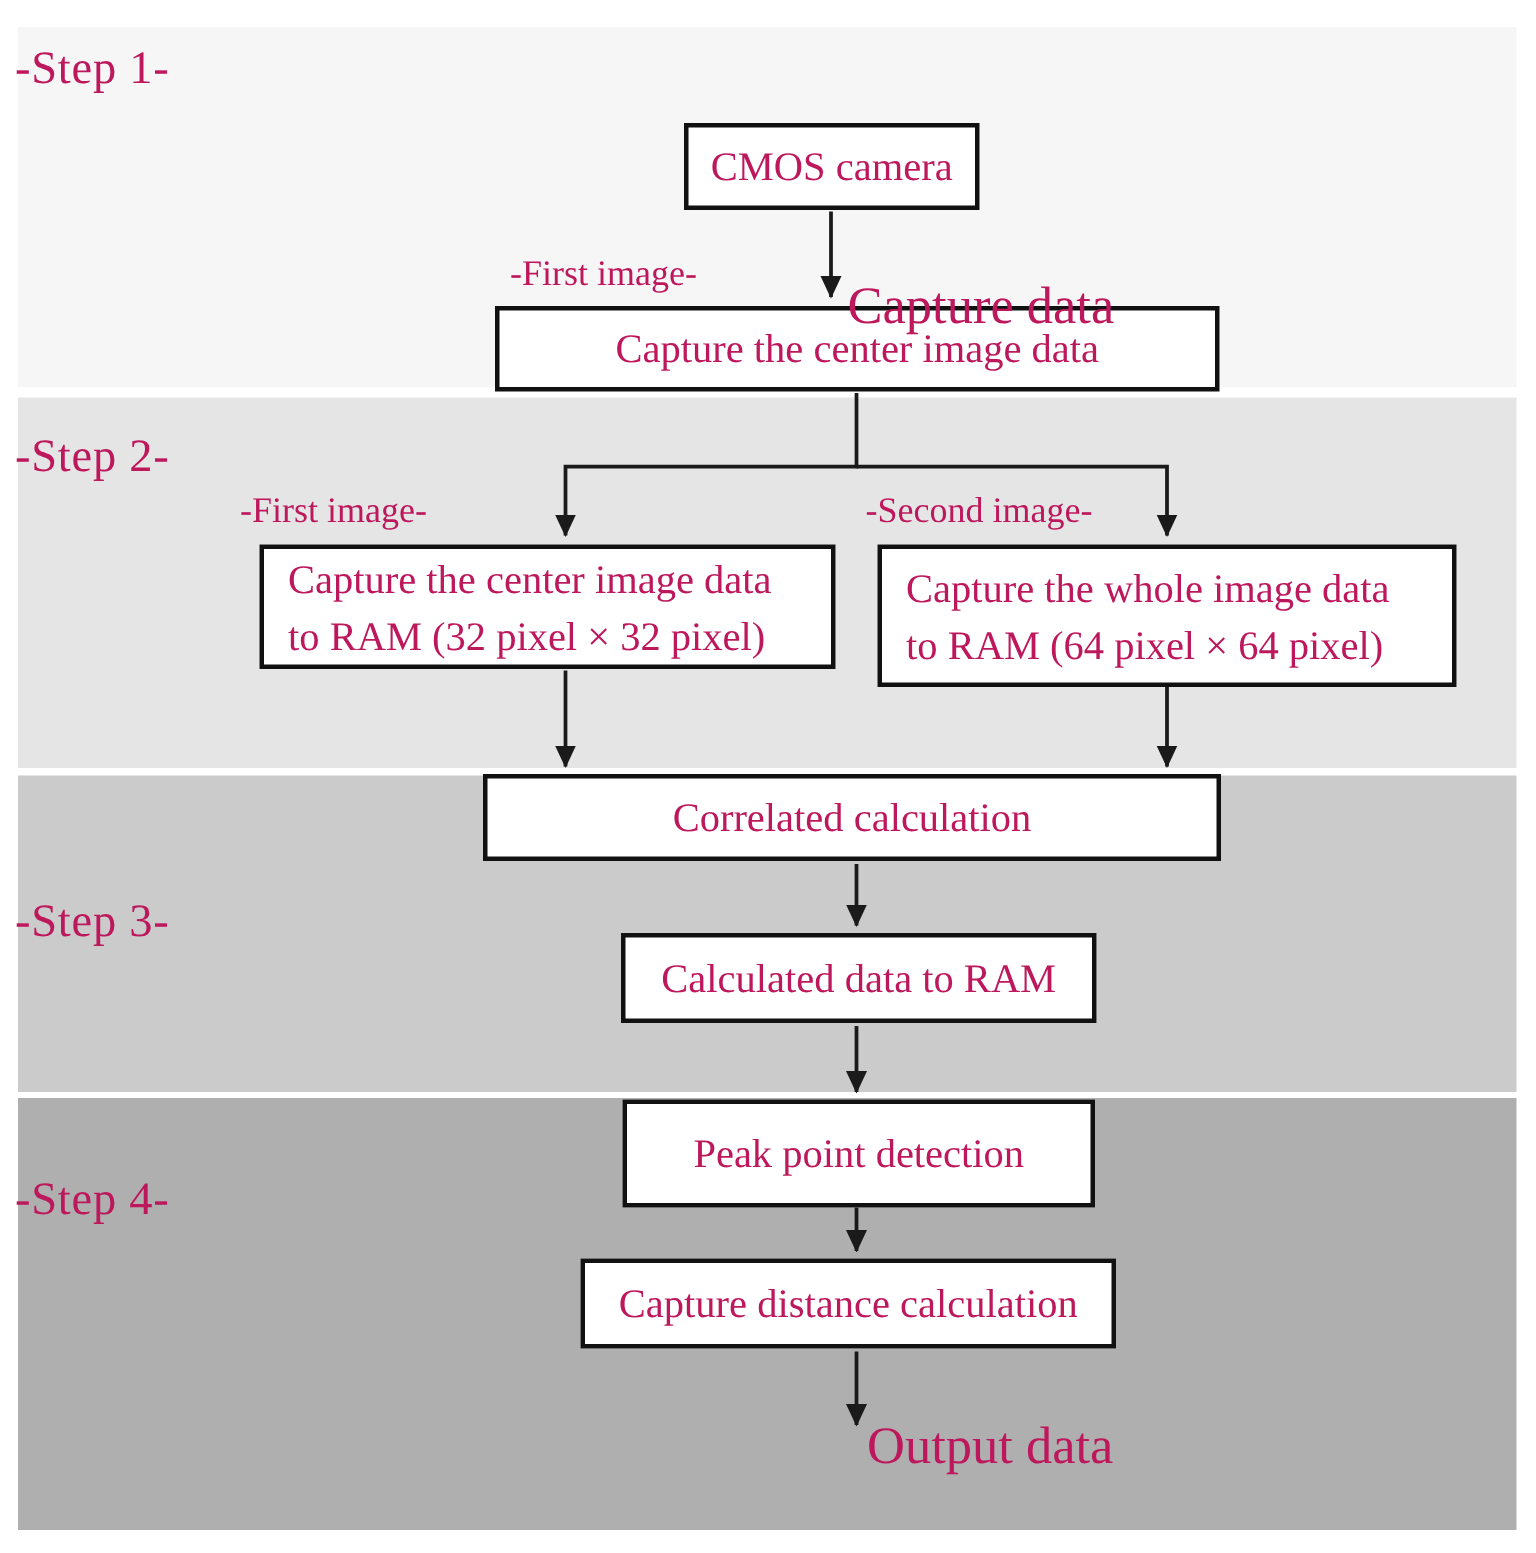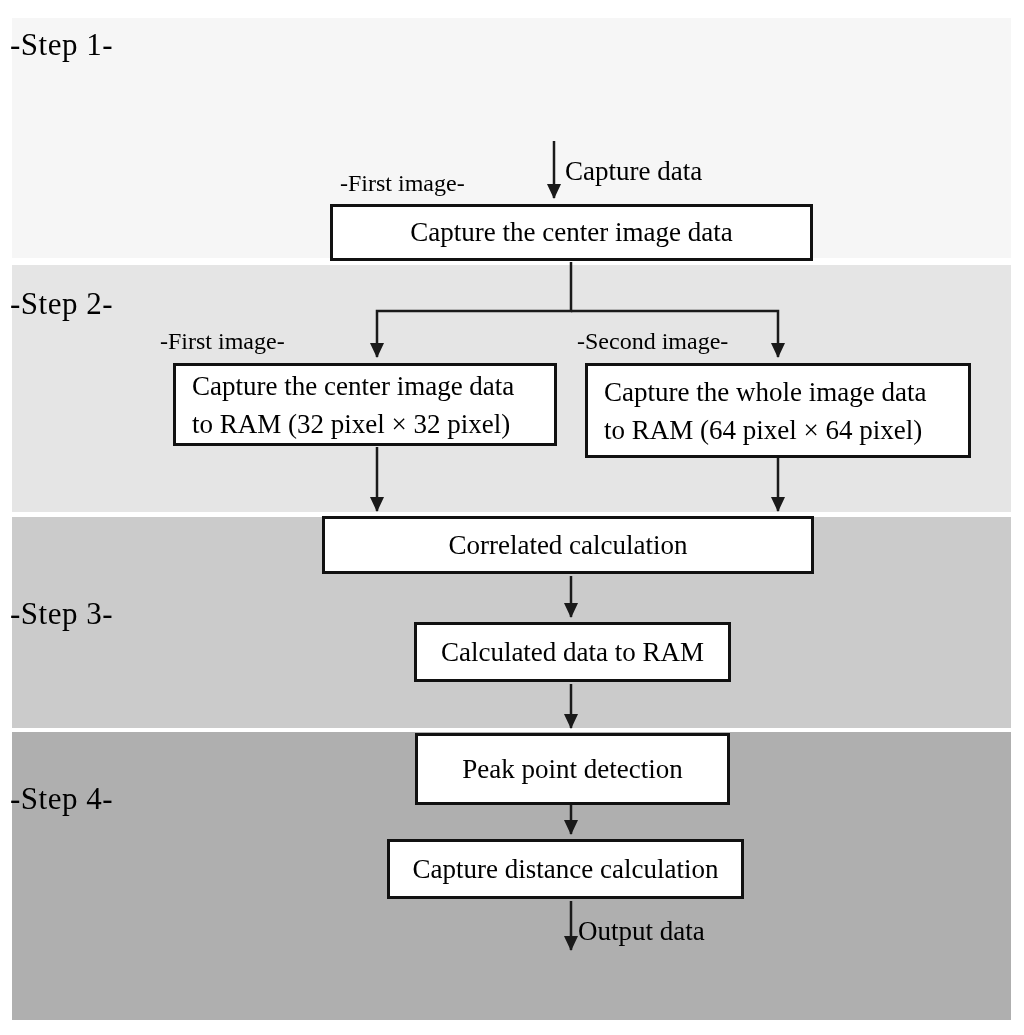--- a/index.html
+++ b/index.html
@@ -1,21 +1,21 @@
 <!DOCTYPE html>
 <html><head>
 <meta charset="utf-8">
 <style>
   html,body{margin:0;padding:0;background:#ffffff;}
   .canvas{
     position:relative;
     width:1024px;height:1035px;
     background:#ffffff;
     font-family:"Liberation Serif","DejaVu Serif",serif;
-    color:#000000;
+    color:#be185d;
     overflow:hidden;
   }
   .band{
     position:absolute;
     left:12px;width:999px;
   }
   .band-label{
     position:absolute;
     left:10px;
     font-size:31px;
@@ -40,22 +40,23 @@
     padding-left:16px;
     line-height:38px;
   }
   .ann{
     position:absolute;
     font-size:24px;
     white-space:nowrap;
   }
   .edge-label{
     position:absolute;
-    font-size:27px;
+    font-size:35px;
     white-space:nowrap;
+    margin-top:28px;
   }
   svg.arrows{
     position:absolute;
     left:0;top:0;
     pointer-events:none;
   }
   .node i{font-style:italic;}
 </style>
 </head>
 <body>
@@ -84,20 +85,23 @@
       <path d="M571 311 L778 311 L778 357" marker-end="url(#ah)"></path>
       <path d="M377 447 L377 511" marker-end="url(#ah)"></path>
       <path d="M778 447 L778 511" marker-end="url(#ah)"></path>
       <path d="M571 576 L571 617" marker-end="url(#ah)"></path>
       <path d="M571 684 L571 728" marker-end="url(#ah)"></path>
       <path d="M571 793 L571 834" marker-end="url(#ah)"></path>
       <path d="M571 901 L571 950" marker-end="url(#ah)"></path>
     </g>
   </svg>
 
+  <div class="node" style="left:456px;top:82px;width:197px;height:58px;">
+    <span>CMOS camera</span>
+  </div>
 
   <div class="node" style="left:330px;top:204px;width:483px;height:57px;">
     <span>Capture the center image data</span>
   </div>
 
   <div class="node two-line" style="left:173px;top:363px;width:384px;height:83px;">
     <span>Capture the center image data</span>
     <span>to RAM (32 pixel × 32 pixel)</span>
   </div>
 

